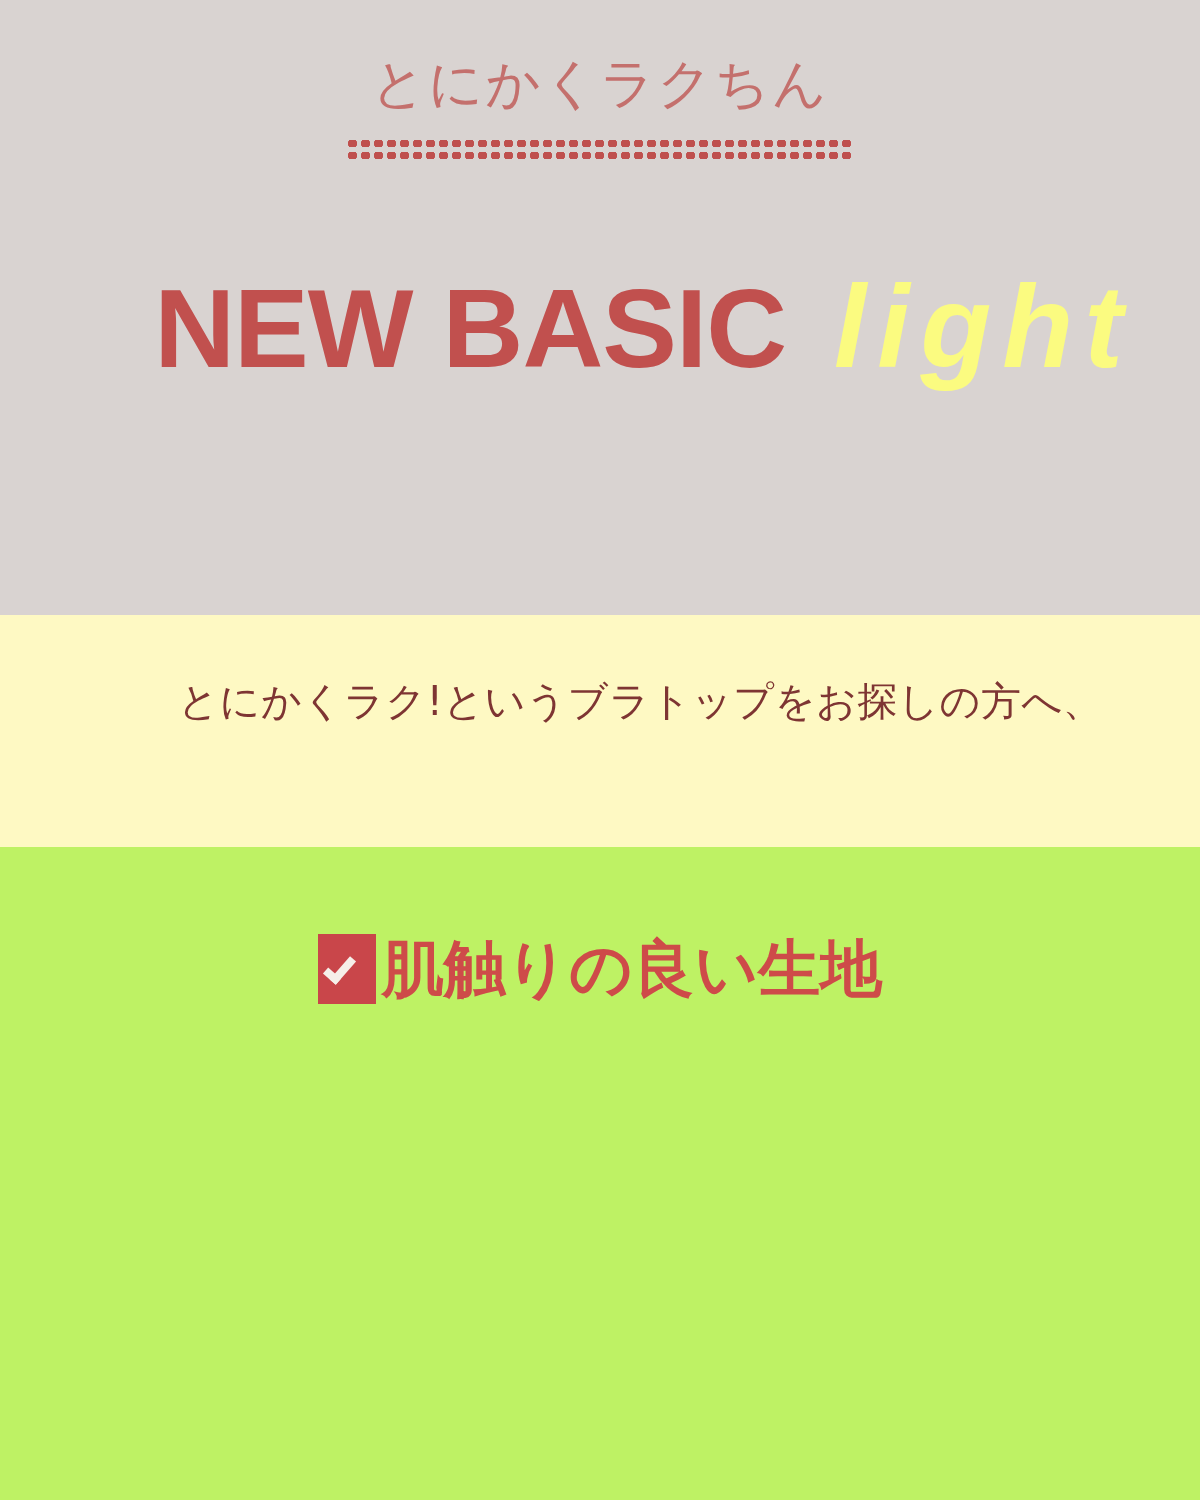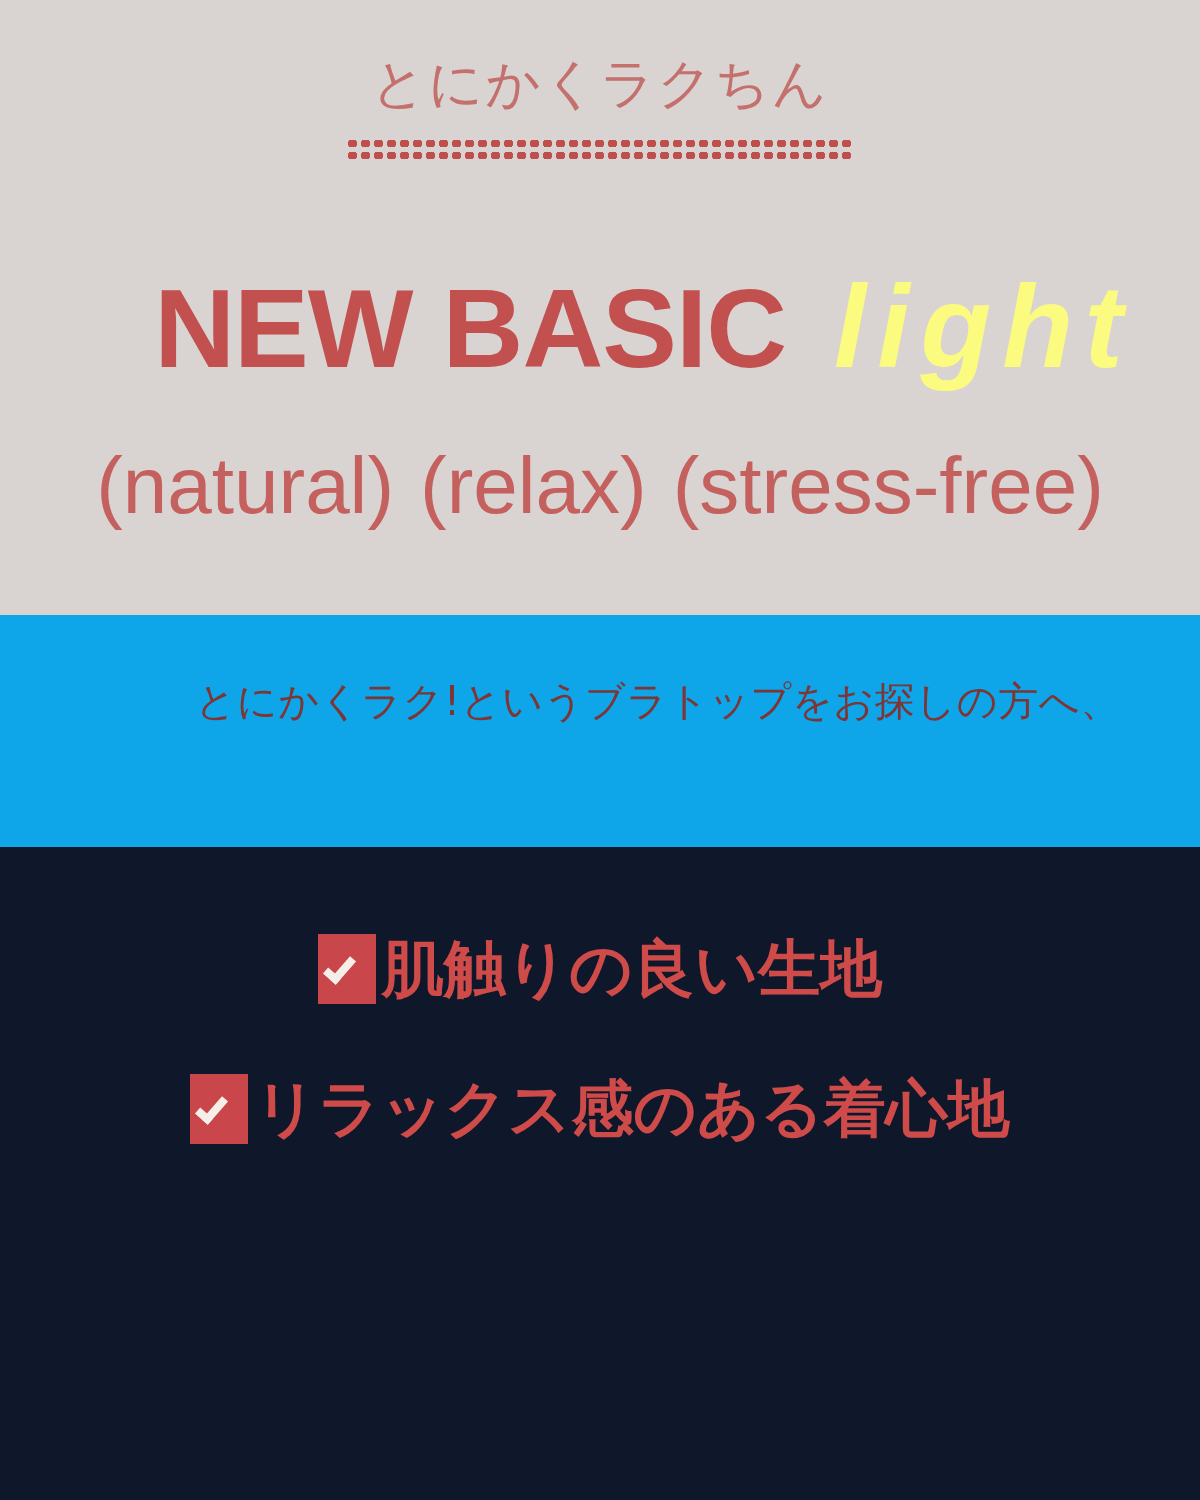--- a/index.html
+++ b/index.html
@@ -101,22 +101,21 @@
   }
   .tagline .sp { display: inline-block; width: 26px; }
 
   
   .desc-band {
     position: absolute;
     left: 0;
     top: 615px;
     width: 1200px;
     height: 232px;
-    background: #0ea5e9;
-    text-align: center;
+    background: #fef9c3;
   }
   .desc-inner {
     position: absolute;
     left: 178px;
     top: 52px;
     width: 960px;
   }
   .desc-line {
     font-size: 40px;
     line-height: 68px;
@@ -127,21 +126,21 @@
     font-family: "DejaVu Sans", "Liberation Sans", sans-serif;
   }
 
   
   .checklist {
     position: absolute;
     left: 0;
     top: 847px;
     width: 1200px;
     height: 653px;
-    background: #0f172a;
+    background: #bef264;
   }
   .check-item {
     position: absolute;
     left: 0;
     width: 1200px;
     text-align: center;
     white-space: nowrap;
   }
   .check-item.i0 { top: 80px; }
   .check-item.i1 { top: 220px; }
@@ -192,43 +191,35 @@
 
     <div class="dotted-rule">
       <div class="dot-row"></div>
       <div class="dot-row second"></div>
     </div>
 
     <div class="title-row">
       <span class="title-main">NEW BASIC</span><span class="title-accent">light</span>
     </div>
 
-    <div class="tagline">
-      <span>(natural)</span><span class="sp"></span><span>(relax)</span><span class="sp"></span><span>(stress-free)</span>
-    </div>
 
   </div>
 
   <div class="desc-band">
     <div class="desc-inner">
       <div class="desc-line">とにかくラク!というブラトップをお探しの方へ、</div>
     </div>
   </div>
 
   <div class="checklist">
 
     <div class="check-item i0">
       <span class="checkbox">
         <span class="tick"></span>
       </span><span class="check-label">肌触りの良い生地</span>
     </div>
 
-    <div class="check-item i1">
-      <span class="checkbox">
-        <span class="tick"></span>
-      </span><span class="check-label">リラックス感のある着心地</span>
-    </div>
 
 
 
   </div>
 
 </div>
 
 </body></html>

